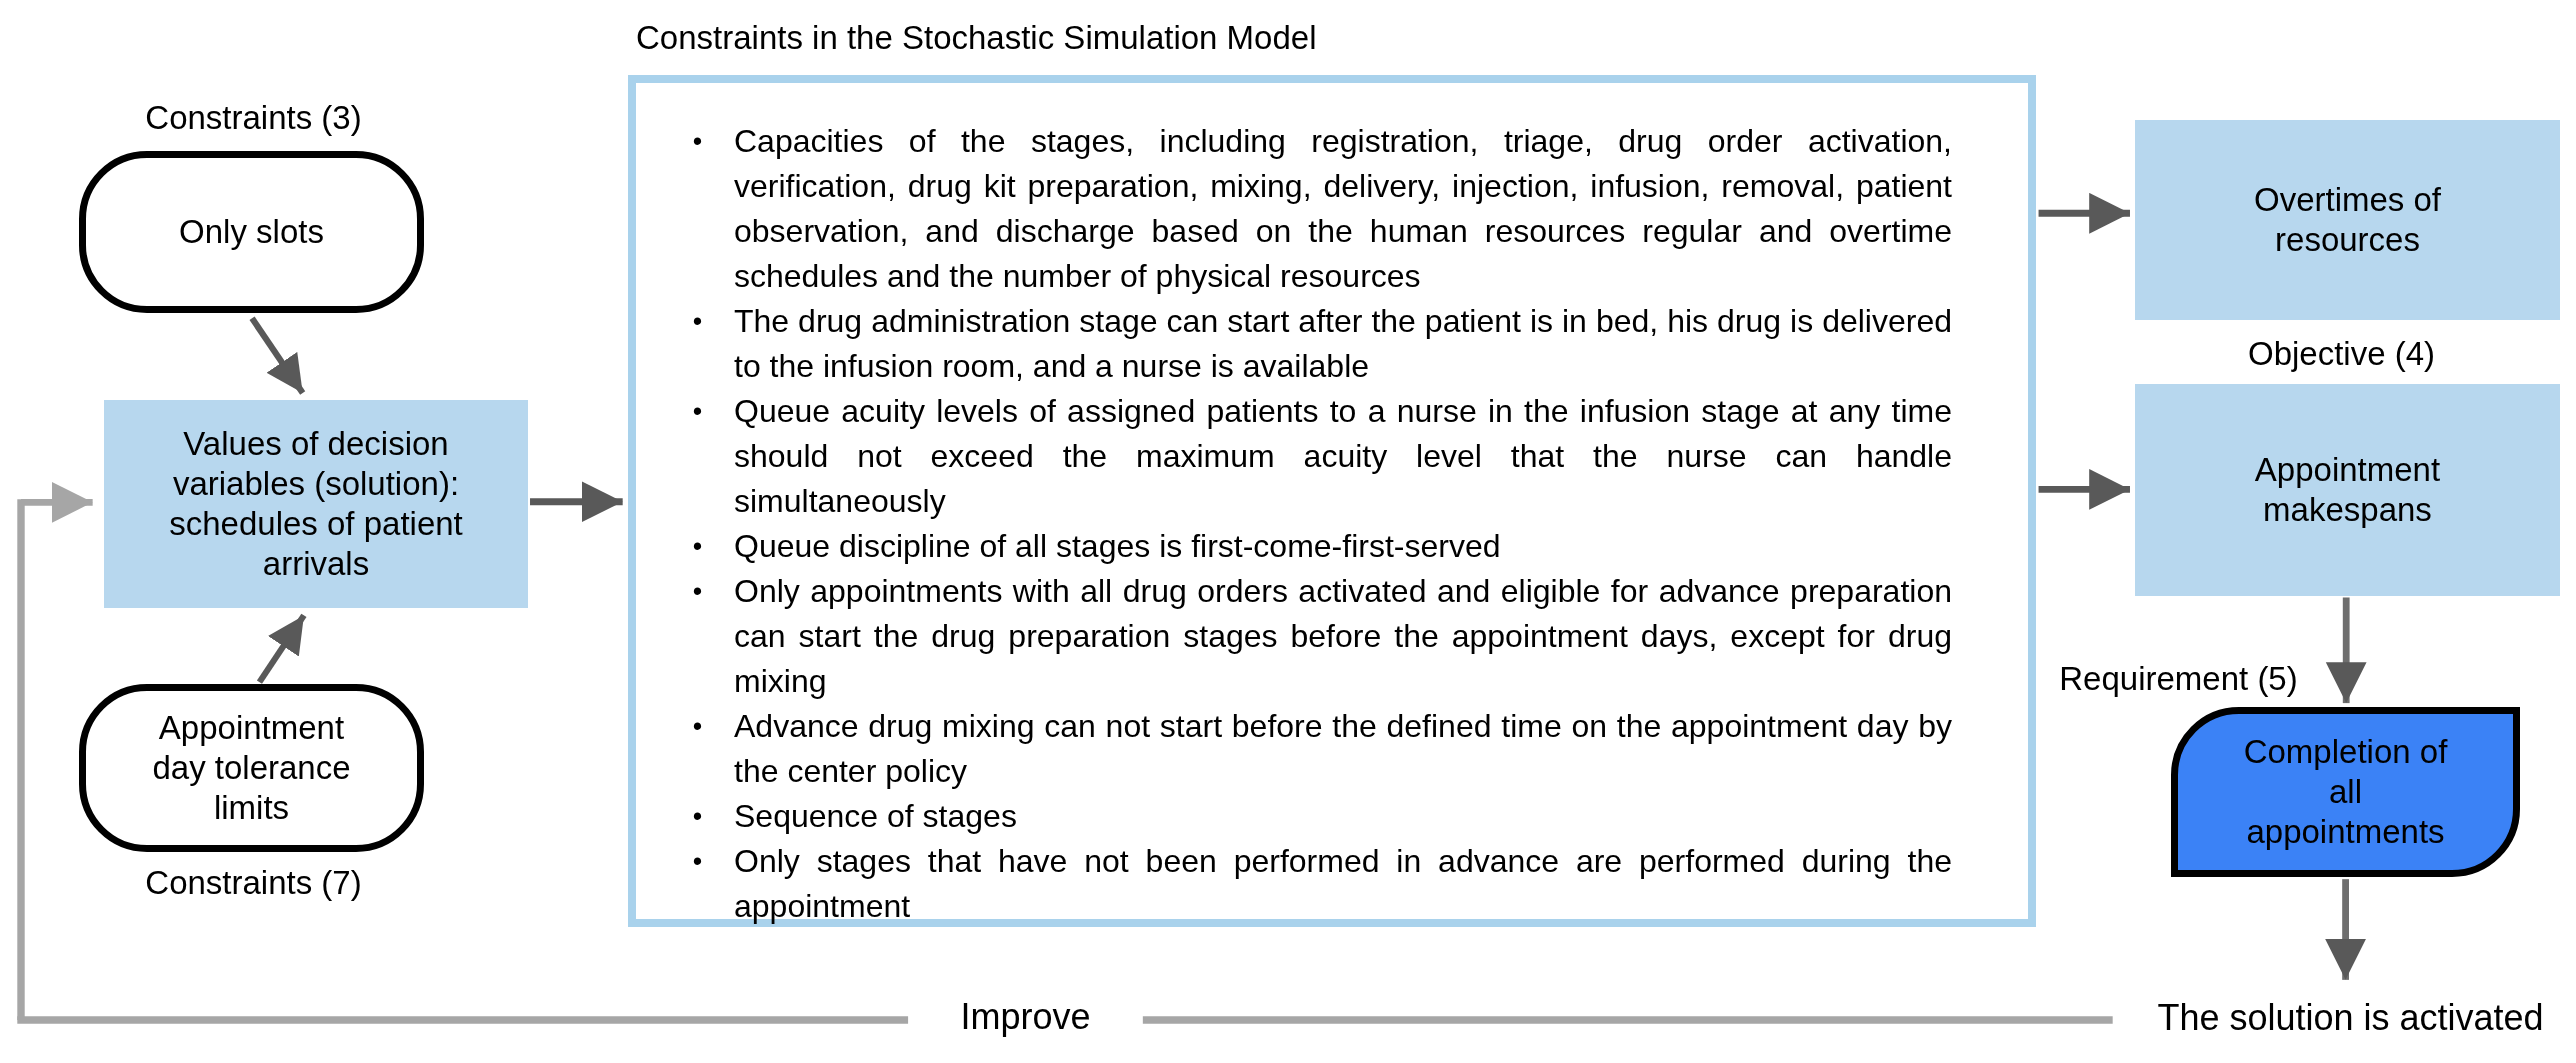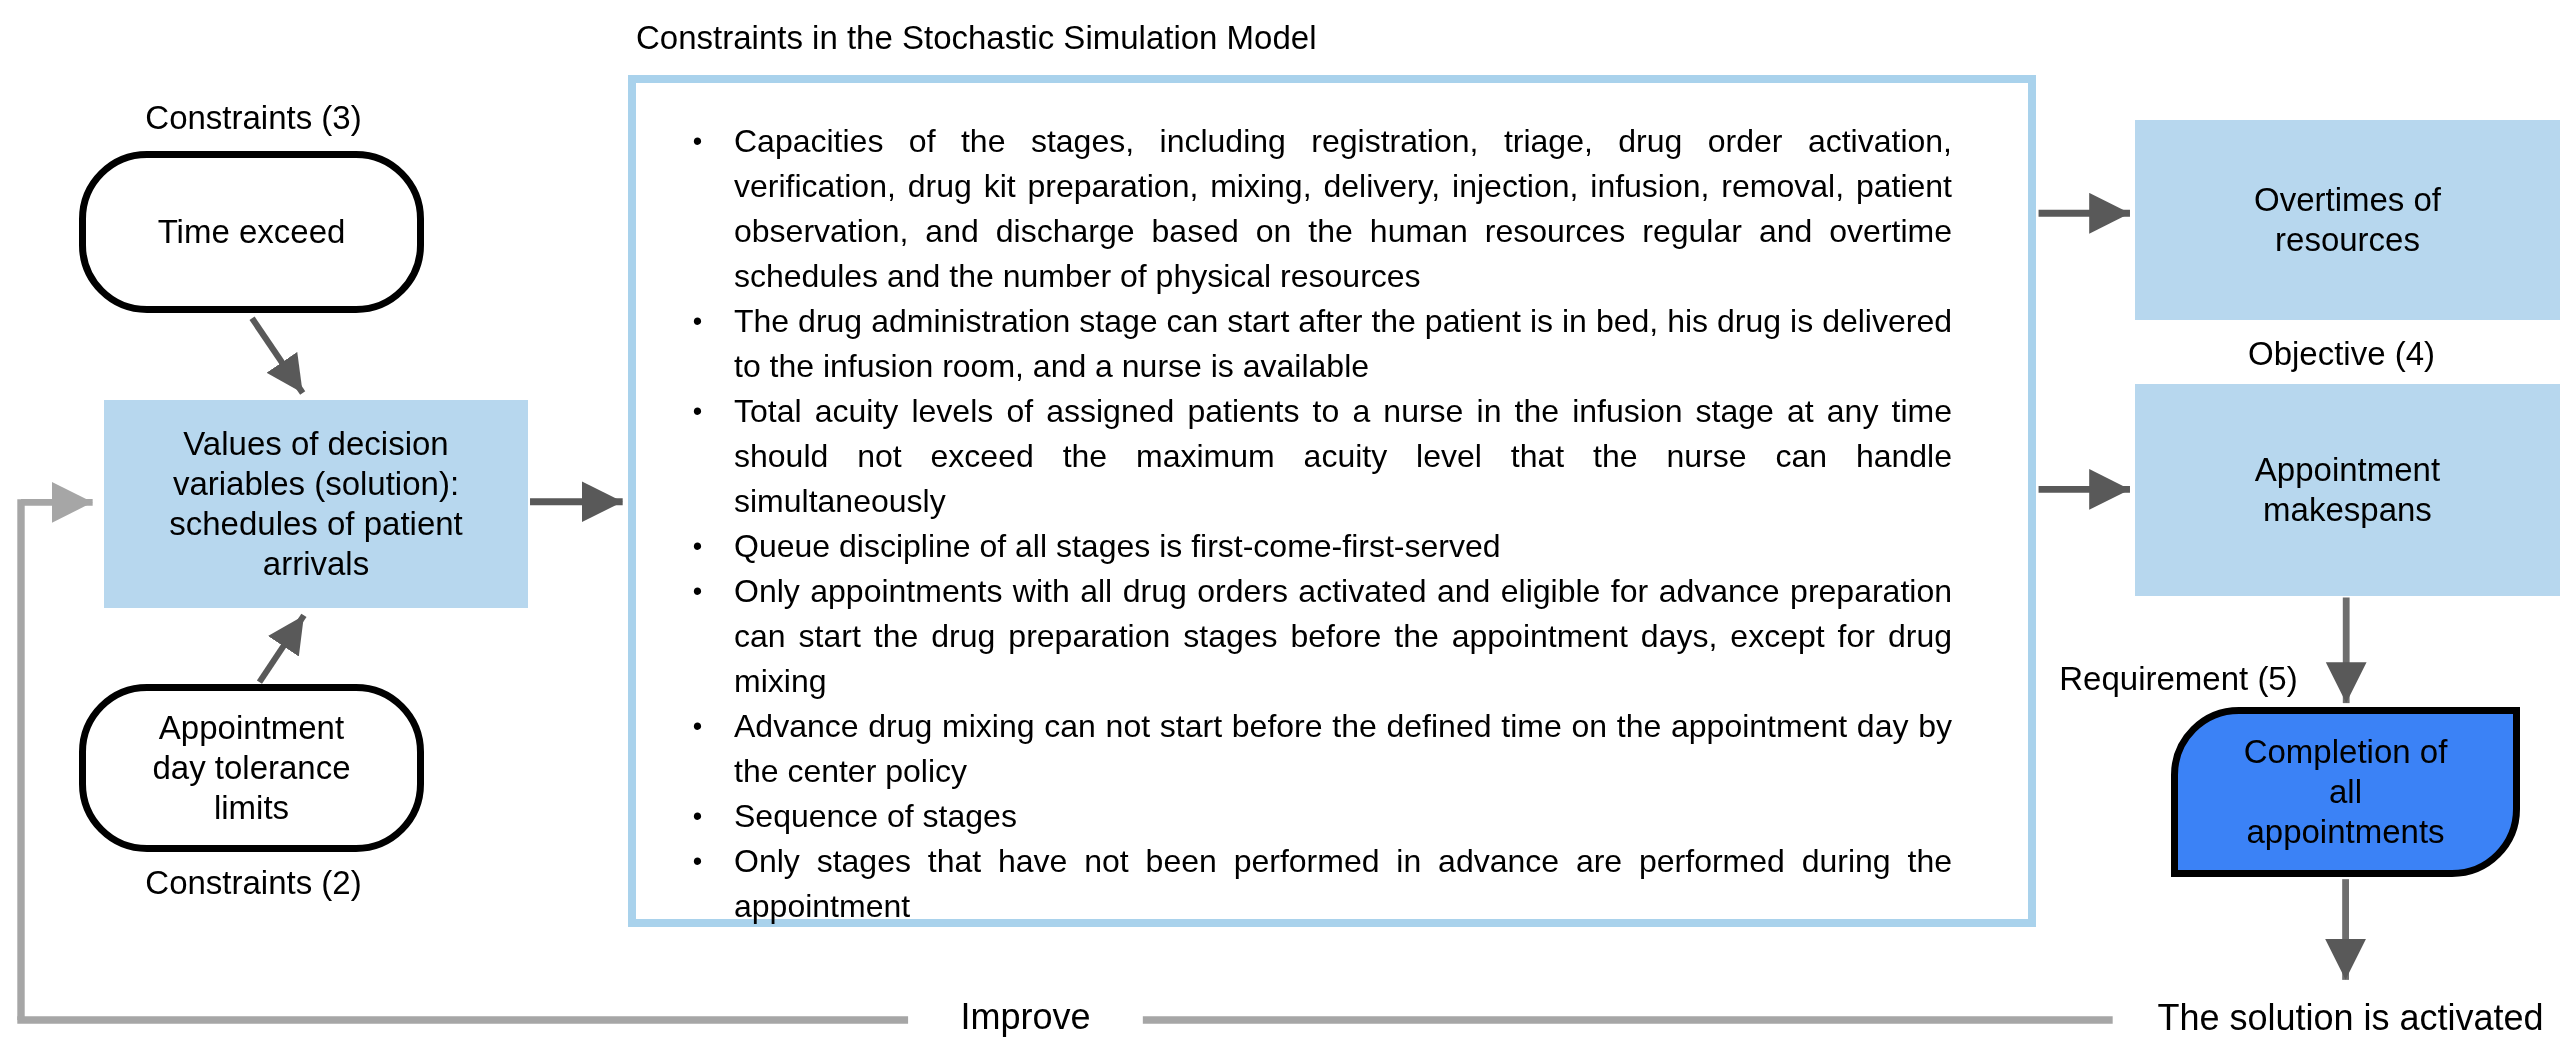--- a/index.html
+++ b/index.html
@@ -67,48 +67,48 @@
     <line x1="420" y1="1104" x2="492" y2="996" stroke="#595959" stroke-width="10" marker-end="url(#headDark)"></line>
     <line x1="858" y1="812" x2="1008" y2="812" stroke="#595959" stroke-width="11" marker-end="url(#headDark)"></line>
     <line x1="3300" y1="345" x2="3448" y2="345" stroke="#595959" stroke-width="11" marker-end="url(#headDark)"></line>
     <line x1="3300" y1="792" x2="3448" y2="792" stroke="#595959" stroke-width="11" marker-end="url(#headDark)"></line>
     <line x1="3798" y1="967" x2="3798" y2="1138" stroke="#6e6e6e" stroke-width="11" marker-end="url(#headDark)"></line>
     <line x1="3797" y1="1423" x2="3797" y2="1586" stroke="#6e6e6e" stroke-width="11" marker-end="url(#headDark)"></line>
   </svg>
 
   <div class="label center" style="left:93px;top:99px;width:321px;">Constraints (3)</div>
 
-  <div class="node stadium" style="left:79px;top:151px;width:345px;height:162px;">Time exceed</div>
+  <div class="node stadium" style="left:79px;top:151px;width:345px;height:162px;">Only slots</div>
 
   <div class="node bluebox" style="left:104px;top:400px;width:424px;height:208px;">Values of decision
 variables (solution):
 schedules of patient
 arrivals</div>
 
   <div class="node stadium" style="left:79px;top:684px;width:345px;height:168px;">Appointment
 day tolerance
 limits</div>
 
-  <div class="label center" style="left:93px;top:864px;width:321px;">Constraints (2)</div>
+  <div class="label center" style="left:93px;top:864px;width:321px;">Constraints (7)</div>
 
   <div class="bigbox-title">Constraints in the Stochastic Simulation Model</div>
 
   <div class="bigbox">
     <div class="bullets" id="bullet-list">
         <div class="bullet-row">
           <span class="dot">•</span>
           <p>Capacities of the stages, including registration, triage, drug order activation, verification, drug kit  preparation, mixing, delivery, injection, infusion, removal, patient observation, and discharge based on the human resources regular and overtime schedules and the number of physical resources</p>
         </div>
         <div class="bullet-row">
           <span class="dot">•</span>
           <p>The drug administration stage can start after the patient is in bed, his drug is delivered to the infusion room, and a nurse is available</p>
         </div>
         <div class="bullet-row">
           <span class="dot">•</span>
-          <p>Total acuity levels of assigned patients to a nurse in the infusion stage at any time should not exceed the maximum acuity level that the nurse can handle simultaneously</p>
+          <p>Queue acuity levels of assigned patients to a nurse in the infusion stage at any time should not exceed the maximum acuity level that the nurse can handle simultaneously</p>
         </div>
         <div class="bullet-row">
           <span class="dot">•</span>
           <p>Queue discipline of all stages is first-come-first-served</p>
         </div>
         <div class="bullet-row">
           <span class="dot">•</span>
           <p>Only appointments with all drug orders activated and eligible for advance preparation can start the drug preparation stages before the appointment days, except for drug mixing</p>
         </div>
         <div class="bullet-row">

